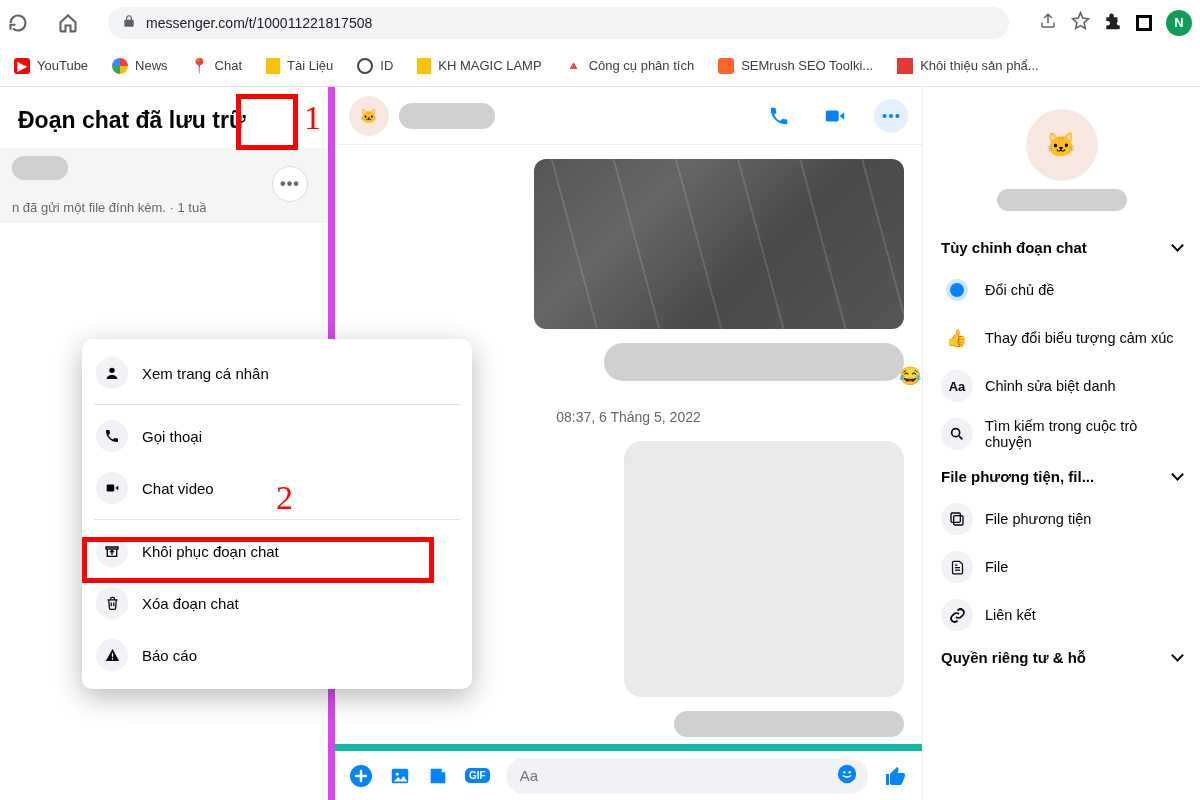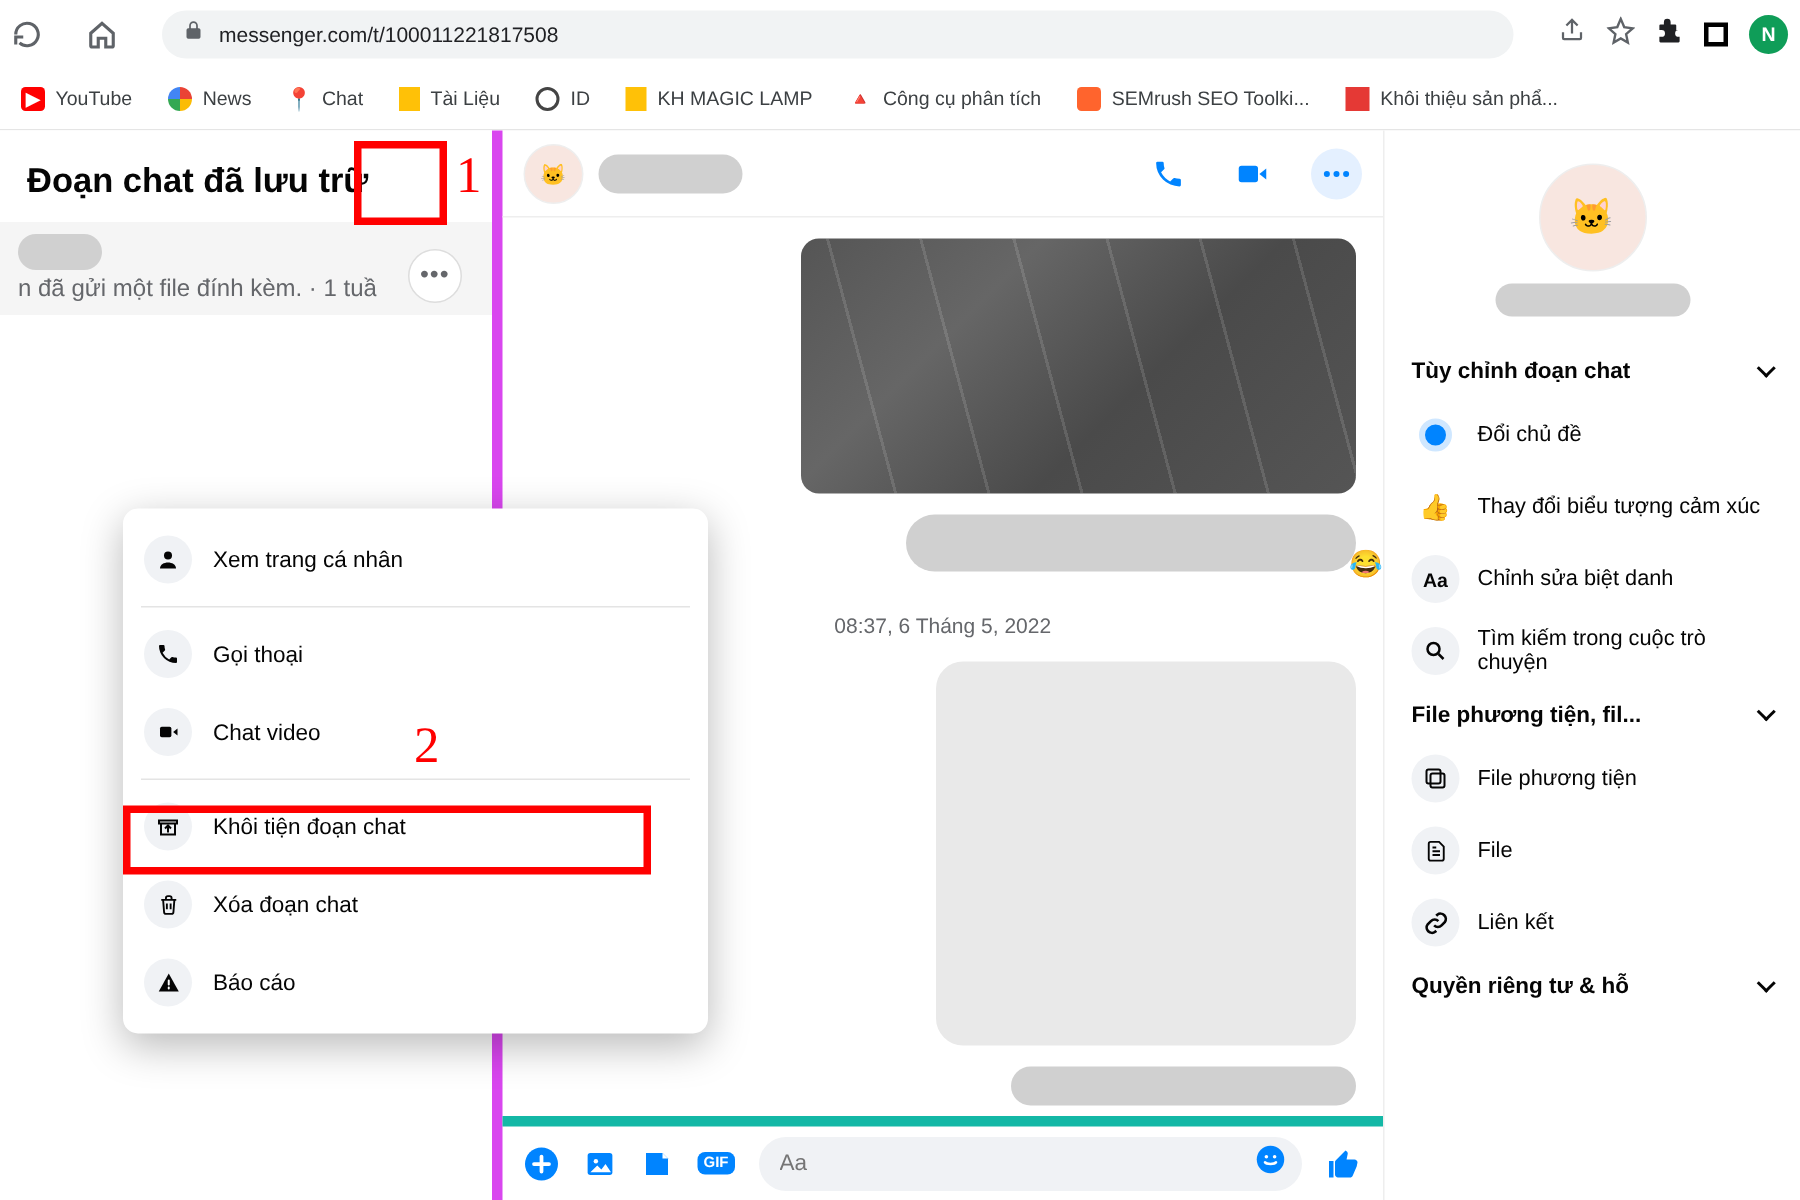--- a/index.html
+++ b/index.html
@@ -20,21 +20,21 @@
 .bm-yt { background:#f00; color:#fff; border-radius:3px; font-weight:bold;}
 .bm-doc { background:#ffc107; width:14px; height:16px;}
 .bm-semrush { background:#ff642d; border-radius:3px; width:16px; height:16px;}
 .bm-redbox { background:#e53935; width:16px; height:16px;}
 
 .app { display: flex; height: calc(800px - 87px); position: relative; background:#fff;}
 .sidebar { width: 335px; border-right: 7px solid #d946ef; background:#fff; }
 .sidebar-title { padding: 20px 18px 14px; font-size: 23px; font-weight: 700; color:#050505;}
 .chat-item { padding: 8px 12px; display: flex; gap: 10px; align-items:flex-start; background:#f5f5f5; position:relative;}
 .chat-avatar-ph { width:56px; height:24px; background:#d0d0d0; border-radius:12px;}
-.chat-sub { font-size: 16px; color: #65676b; margin-top:4px; white-space:nowrap; overflow:hidden;}
+.chat-sub { font-size: 13px; color: #65676b; margin-top:20px; white-space:nowrap; overflow:hidden;}
 .more-btn { position:absolute; right:20px; top:18px; width:36px; height:36px; border-radius:50%; background:#fff; border:1px solid #ddd; display:flex; align-items:center; justify-content:center; font-size:16px; color:#65676b; font-weight:bold; letter-spacing:1px;}
 
 .main { flex:1; position:relative; display:flex; flex-direction:column;}
 .chat-header { height:58px; display:flex; align-items:center; padding: 0 14px; gap:10px; border-bottom:1px solid #eee;}
 .header-avatar { width:40px; height:40px; border-radius:50%; background:#f8e6e0; border:1px solid #eee; position:relative;}
 .header-avatar::after{content:"🐱"; font-size:14px; position:absolute; top:50%; left:50%; transform:translate(-50%,-50%);}
 .header-name-ph { width:96px; height:26px; background:#d0d0d0; border-radius:13px;}
 .header-actions { margin-left:auto; display:flex; gap:22px;}
 .header-actions .act { width:34px; height:34px; border-radius:50%; display:flex; align-items:center; justify-content:center; color:#0084ff;}
 .header-actions .act.dots { background:#e4f0ff;}
@@ -354,21 +354,21 @@
       <span>Chat video</span>
     </div>
     <div class="cm-divider"></div>
     <div class="cm-item">
       <div class="cm-icon">
           <svg width="16" height="16" viewBox="0 0 24 24" fill="#050505">
             <path d="M3 6h18v3H3zM5 9h14v11H5z" fill="none" stroke="#050505" stroke-width="2"></path>
             <path d="M12 18v-6M9 14l3-3 3 3" fill="none" stroke="#050505" stroke-width="2"></path>
           </svg>
         </div>
-      <span>Khôi tiện đoạn chat</span>
+      <span>Khôi phục đoạn chat</span>
     </div>
     <div class="cm-item">
       <div class="cm-icon">
           <svg width="15" height="16" viewBox="0 0 24 24" fill="#050505">
             <path d="M4 7h16M9 7V5a2 2 0 0 1 2-2h2a2 2 0 0 1 2 2v2M6 7l1 13a2 2 0 0 0 2 2h6a2 2 0 0 0 2-2l1-13" fill="none" stroke="#050505" stroke-width="2"></path>
             <path d="M10 11v6M14 11v6" stroke="#050505" stroke-width="2"></path>
           </svg>
         </div>
       <span>Xóa đoạn chat</span>
     </div>

